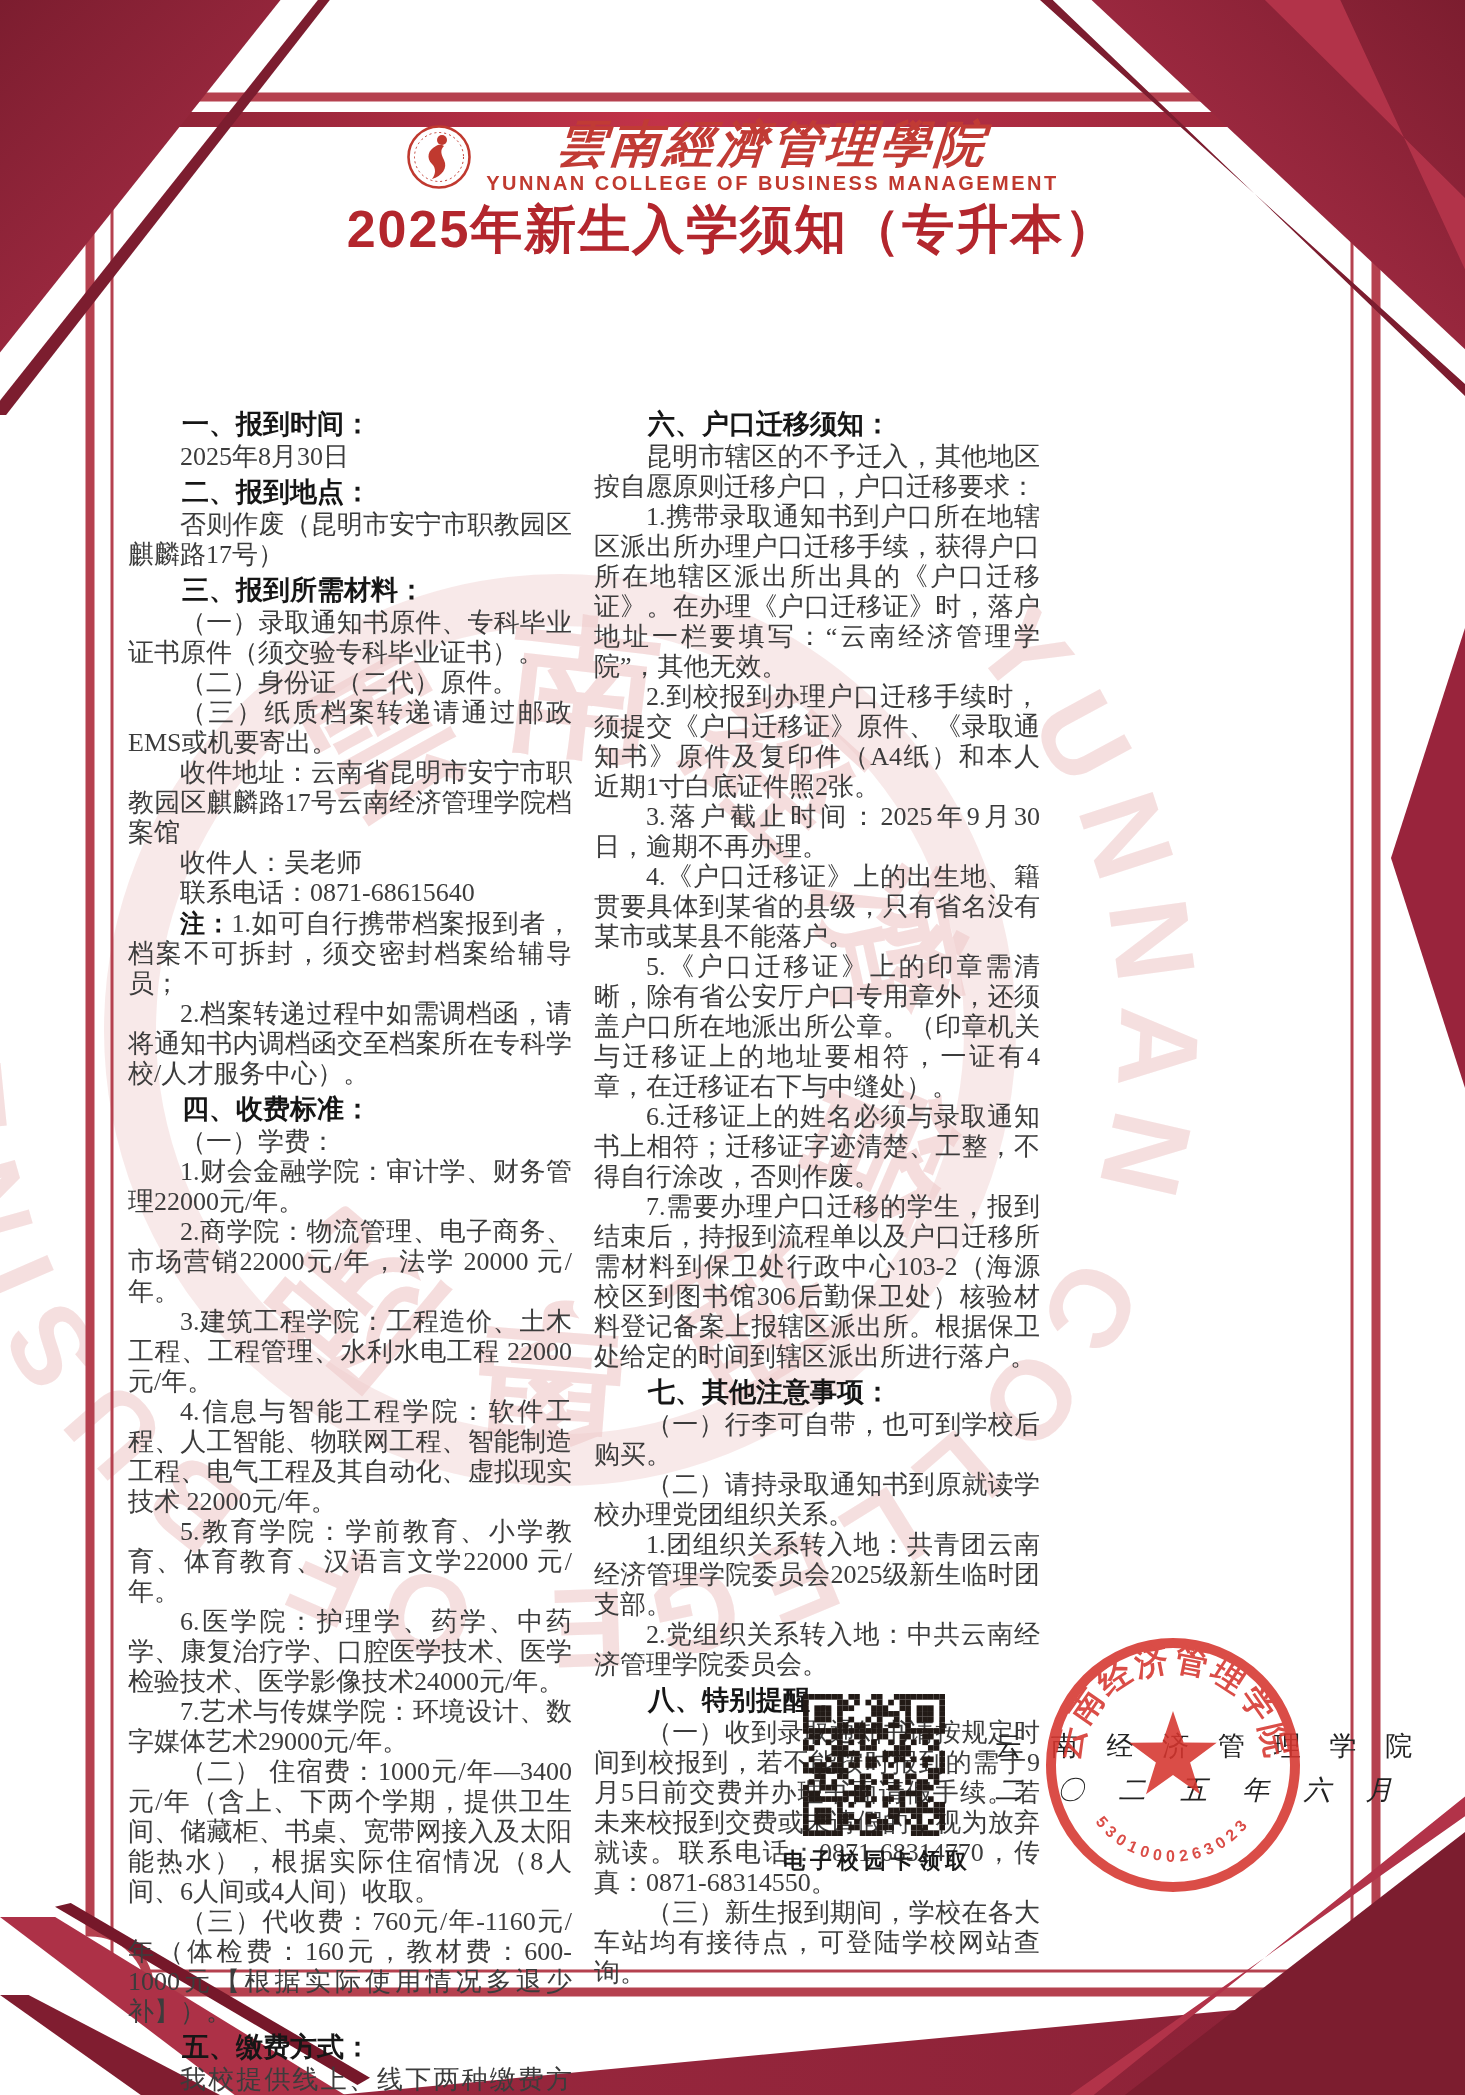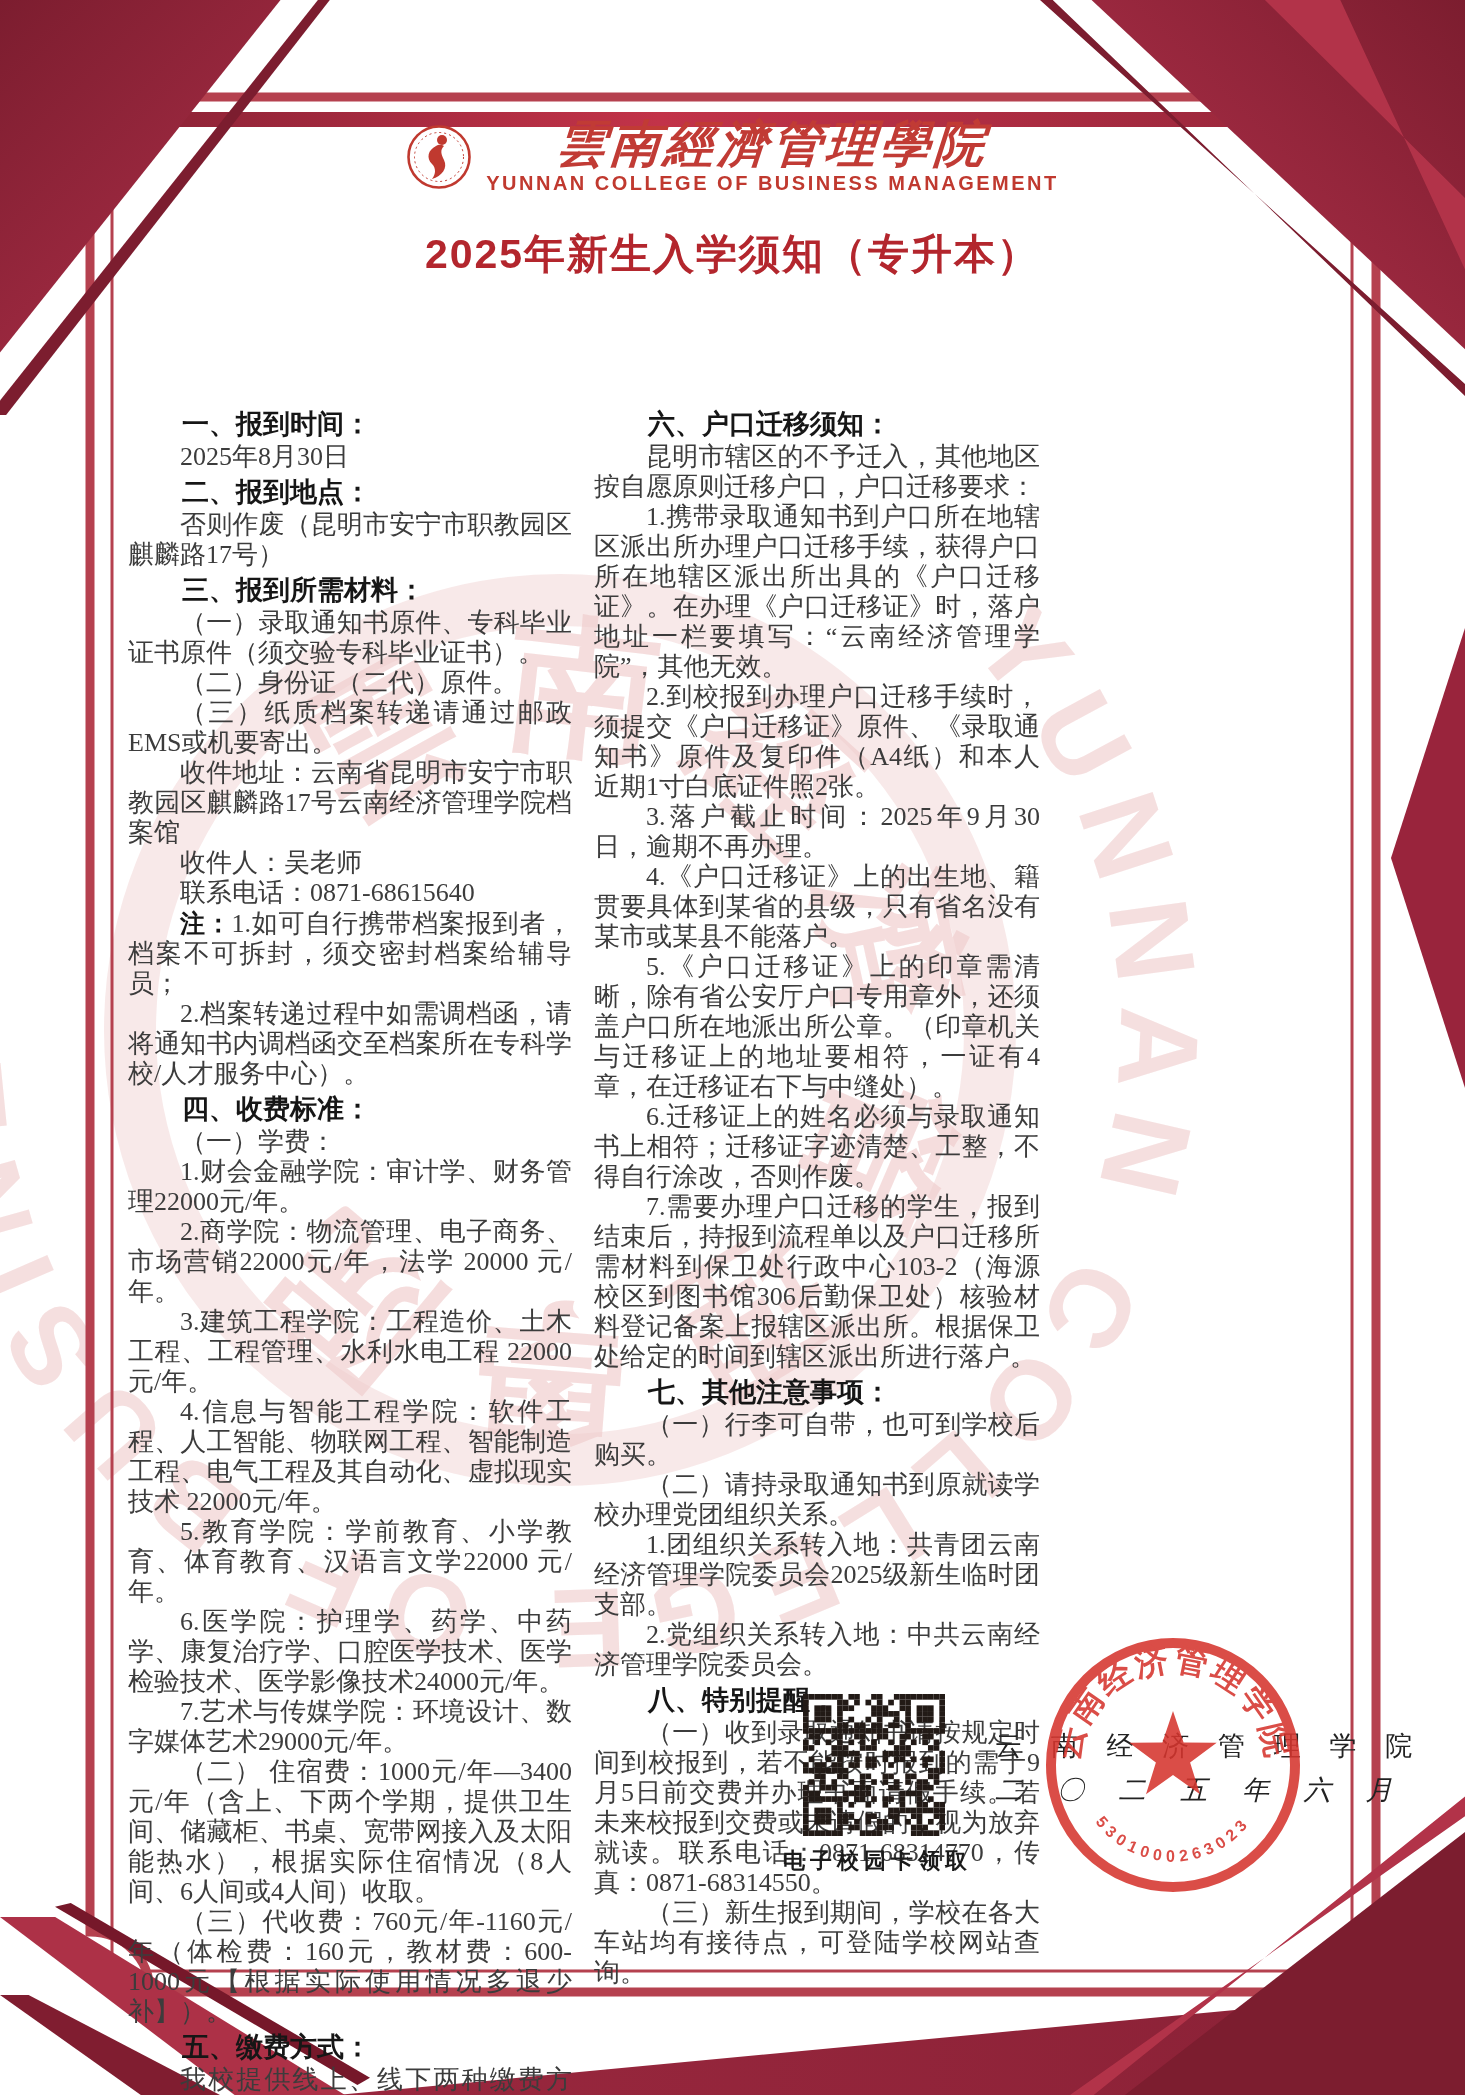--- a/index.html
+++ b/index.html
@@ -43,22 +43,22 @@
   .watermark{position:absolute;inset:0;z-index:1;}
   
   .header{position:absolute;left:0;top:118px;width:100%;text-align:center;z-index:4;}
   .logo-row{display:flex;justify-content:center;align-items:center;gap:14px;}
   .logo-emblem{width:66px;height:66px;flex:0 0 auto;}
   .logo-texts{text-align:center;}
   .logo-cn{font-family:"Liberation Serif",serif;font-style:italic;font-weight:700;
     font-size:50px;line-height:52px;color:#c13b35;letter-spacing:4px;transform:skewX(-4deg);}
   .logo-en{font-family:"Liberation Sans",sans-serif;font-weight:700;font-size:20px;
     color:#c0392f;letter-spacing:2.5px;margin-top:2px;}
-  .doc-title{margin-top:32px;font-family:"Liberation Sans",sans-serif;font-weight:900;
-    font-size:41px;color:#b3262d;letter-spacing:2px;}
+  .doc-title{margin-top:0;font-family:"Liberation Sans",sans-serif;font-weight:900;
+    font-size:52px;color:#b3262d;letter-spacing:2px;}
   
   .columns{position:absolute;left:0;top:404px;width:100%;z-index:4;}
   .col{position:absolute;top:0;}
   .col-left{left:128px;width:444px;}
   .col-right{left:594px;width:446px;}
   .line-h{font-family:"Liberation Sans",sans-serif;font-weight:700;font-size:27px;
     line-height:32px;color:#161616;text-indent:2em;margin:4px 0 2px 0;}
   .line-p{font-size:26px;line-height:30px;color:#3c3c3c;text-align:justify;
     text-indent:2em;}
   .line-p b{color:#161616;font-family:"Liberation Sans",sans-serif;font-size:25px;}

